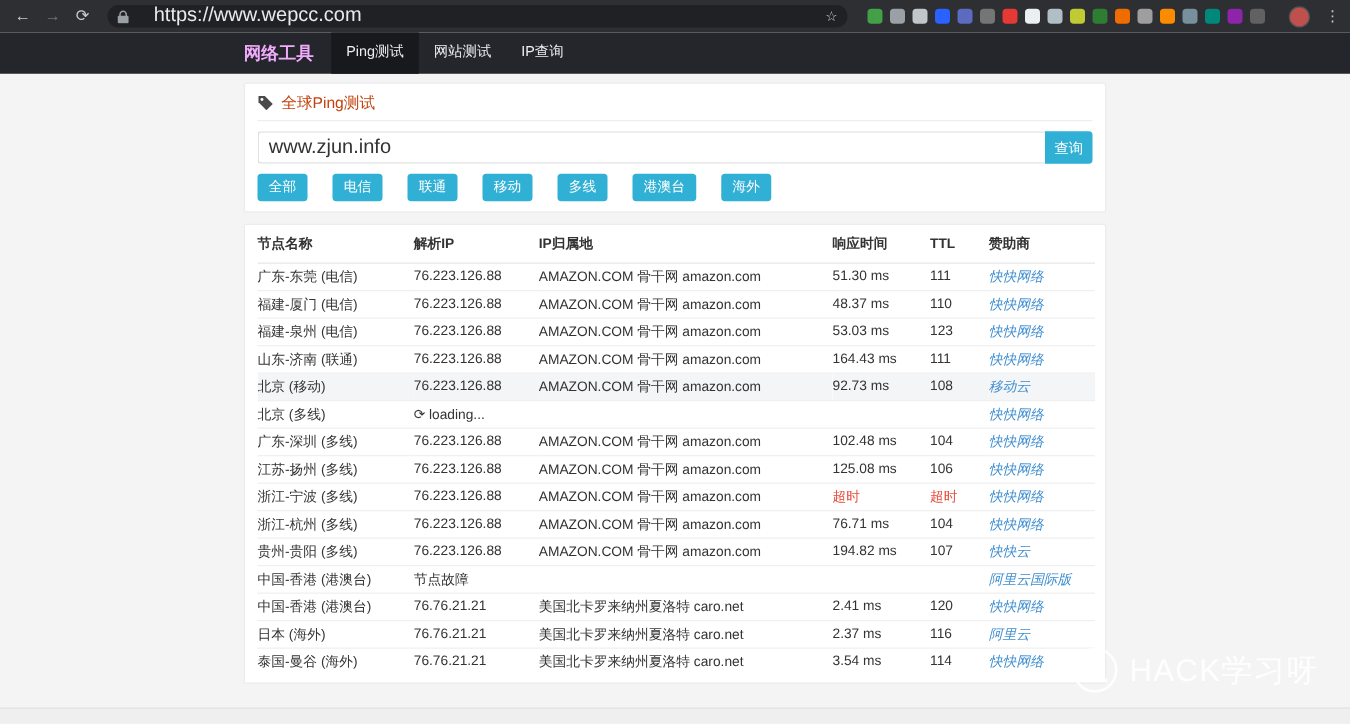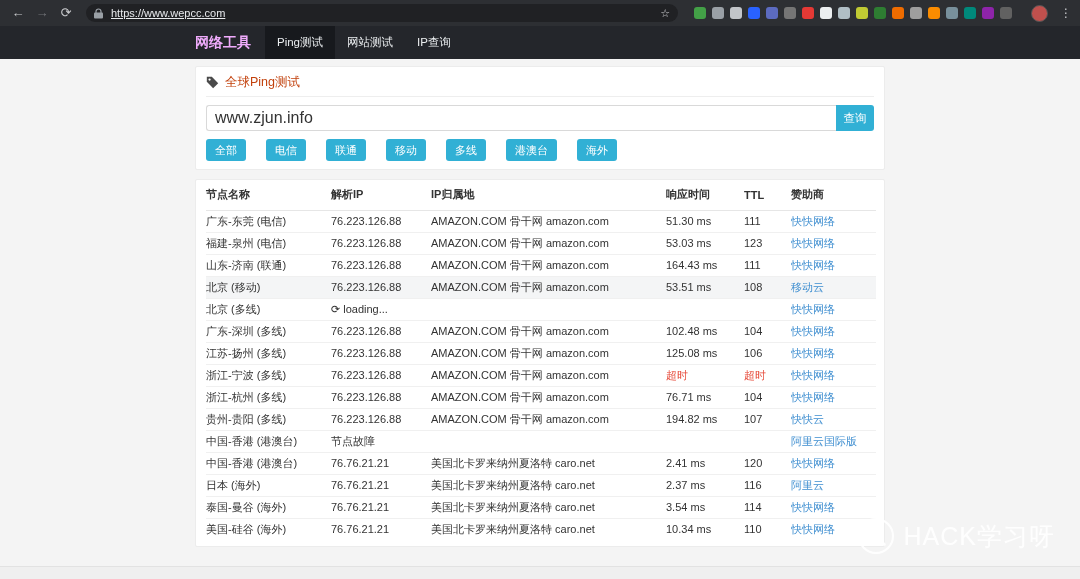--- a/index.html
+++ b/index.html
@@ -4,21 +4,21 @@
 <style>
   * { box-sizing: border-box; margin: 0; padding: 0; }
   html,body { width:1080px; height:579px; overflow:hidden; }
   body { font-family:"Liberation Sans","DejaVu Sans",sans-serif; background:#f4f4f4; position:relative; }
 
   
   .chrome-bar { height:26px; background:#2d2f33; display:flex; align-items:center; padding:0 8px; gap:4px; }
   .nav-btn { color:#c8c9cc; font-size:13px; width:20px; text-align:center; cursor:pointer; line-height:26px; }
   .nav-btn.dim { color:#717378; }
   .omnibox { width:592px; height:18px; background:#202124; border-radius:9px; display:flex; align-items:center; padding:0 8px; margin-left:6px; }
-  .omnibox .url { color:#e8eaed; font-size:11px; margin-left:8px; flex:1; white-space:nowrap;text-decoration:underline; }
+  .omnibox .url { color:#e8eaed; font-size:16px; margin-left:20px; flex:1; white-space:nowrap; }
   .omnibox .star { color:#c8c9cc; font-size:11px; cursor:pointer; }
   .ext-area { display:flex; align-items:center; gap:6px; margin-left:12px; flex:1; }
   .ext-dot { width:12px; height:12px; border-radius:3px; display:inline-block; cursor:pointer; }
   .avatar { width:17px; height:17px; border-radius:50%; margin-left:10px; cursor:pointer; border:1px solid #555; }
   .menu-dots { color:#c8c9cc; font-size:12px; margin-left:8px; cursor:pointer; }
 
   
   .site-nav { height:33px; background:#24262b; }
   .site-nav-inner { width:690px; margin:0 auto; height:33px; display:flex; align-items:center; }
   .brand { color:#f0abfc; font-size:14px; font-weight:bold; margin-right:14px; cursor:pointer; }
@@ -36,21 +36,21 @@
   .query-btn { width:38px; height:26px; background:#31b0d5; color:#fff; border:none; border-radius:0 3px 3px 0; font-size:11.5px; cursor:pointer; font-family:inherit; }
   .filters { margin-top:8px; display:flex; gap:20px; }
   .filter-btn { background:#31b0d5; color:#fff; border:none; border-radius:3px; font-size:11px; height:22px; line-height:22px; padding:0 9px; cursor:pointer; font-family:inherit; }
 
   .card-table { margin-top:9px; padding:0 10px 6px; }
   table { width:100%; border-collapse:collapse; table-layout:fixed; font-size:11px; color:#333; }
   th { text-align:left; font-weight:bold; height:30px; border-bottom:1px solid #e6e6e6; font-size:11px; color:#333; }
   td { height:22px; border-bottom:1px solid #f0f0f0; white-space:nowrap; overflow:hidden; }
   tr:last-child td { border-bottom:none; }
   .row-highlight { background:#f4f5f6; }
-  .sponsor { color:#3e8ed0; cursor:pointer; }
+  .sponsor { color:#3e8ed0; cursor:pointer;font-style:italic; }
   .red { color:#e74c3c; }
   .spin-ic { display:inline-block; font-size:11px; color:#333; margin-right:3px; }
 
   
   .watermark { position:absolute; right:25px; bottom:24px; display:flex; align-items:center; gap:9px; color:#fff; opacity:.96; }
   .wm-text { font-size:25px; letter-spacing:1px; }
 
   
   .footer-strip { position:absolute; left:0; bottom:0; width:1080px; height:13px; background:#efefef; border-top:1px solid #e2e2e2; }
 </style>
@@ -156,40 +156,48 @@
       <tbody>
           <tr>
             <td>广东-东莞 (电信)</td>
             <td>76.223.126.88</td>
             <td>AMAZON.COM 骨干网 amazon.com</td>
             <td>51.30 ms</td>
             <td>111</td>
             <td><span class="sponsor">快快网络</span></td>
           </tr>
           <tr>
+            <td>福建-厦门 (电信)</td>
+            <td>76.223.126.88</td>
+            <td>AMAZON.COM 骨干网 amazon.com</td>
+            <td>48.37 ms</td>
+            <td>110</td>
+            <td><span class="sponsor">快快网络</span></td>
+          </tr>
+          <tr>
             <td>福建-泉州 (电信)</td>
             <td>76.223.126.88</td>
             <td>AMAZON.COM 骨干网 amazon.com</td>
             <td>53.03 ms</td>
             <td>123</td>
             <td><span class="sponsor">快快网络</span></td>
           </tr>
           <tr>
             <td>山东-济南 (联通)</td>
             <td>76.223.126.88</td>
             <td>AMAZON.COM 骨干网 amazon.com</td>
             <td>164.43 ms</td>
             <td>111</td>
             <td><span class="sponsor">快快网络</span></td>
           </tr>
           <tr class="row-highlight">
             <td>北京 (移动)</td>
             <td>76.223.126.88</td>
             <td>AMAZON.COM 骨干网 amazon.com</td>
-            <td>53.51 ms</td>
+            <td>92.73 ms</td>
             <td>108</td>
             <td><span class="sponsor">移动云</span></td>
           </tr>
           <tr>
             <td>北京 (多线)</td>
             <td><span class="spin-ic">⟳</span>loading...</td>
             <td></td>
             <td></td>
             <td></td>
             <td><span class="sponsor">快快网络</span></td>
@@ -257,28 +265,20 @@
             <td>2.37 ms</td>
             <td>116</td>
             <td><span class="sponsor">阿里云</span></td>
           </tr>
           <tr>
             <td>泰国-曼谷 (海外)</td>
             <td>76.76.21.21</td>
             <td>美国北卡罗来纳州夏洛特 caro.net</td>
             <td>3.54 ms</td>
             <td>114</td>
-            <td><span class="sponsor">快快网络</span></td>
-          </tr>
-          <tr>
-            <td>美国-硅谷 (海外)</td>
-            <td>76.76.21.21</td>
-            <td>美国北卡罗来纳州夏洛特 caro.net</td>
-            <td>10.34 ms</td>
-            <td>110</td>
             <td><span class="sponsor">快快网络</span></td>
           </tr>
         </tbody>
     </table>
   </div>
 
 </div>
 
 <div class="watermark">
   <span style="display:inline-flex;">

